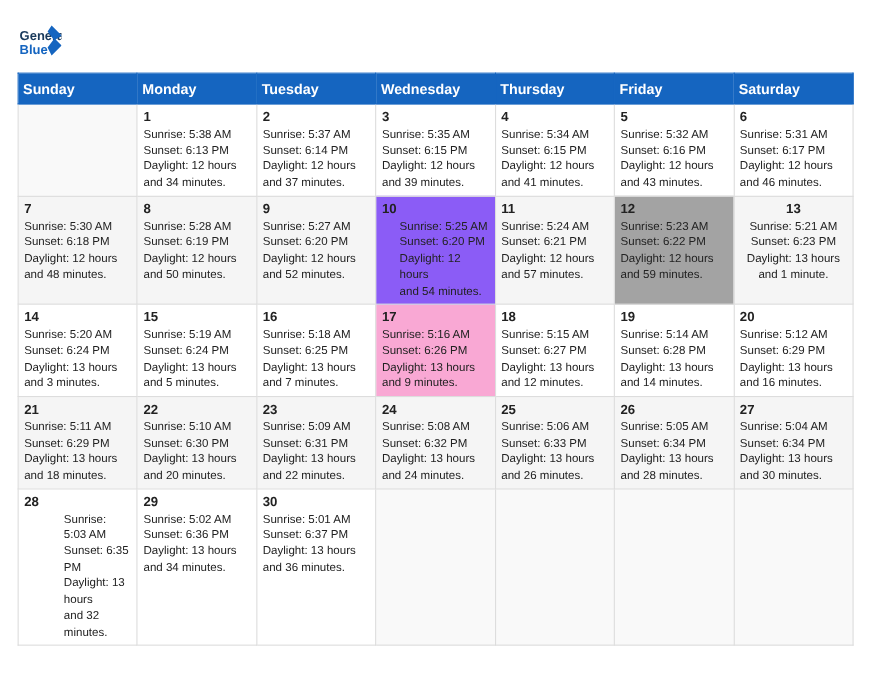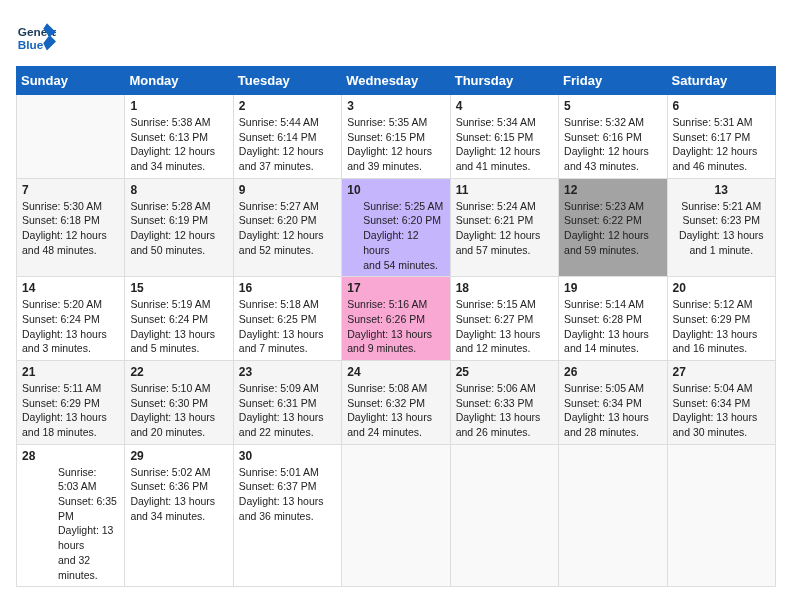--- a/index.html
+++ b/index.html
@@ -119,21 +119,21 @@
         <td class="empty-cell"></td>
         <td style="background: rgb(255, 255, 255);">
           <span class="day-num">1</span>
           <div class="day-info" style="white-space: pre-line;">Sunrise: 5:38 AM
 Sunset: 6:13 PM
 Daylight: 12 hours
 and 34 minutes.</div>
         </td>
         <td style="background: rgb(255, 255, 255);">
           <span class="day-num">2</span>
-          <div class="day-info" style="white-space: pre-line;">Sunrise: 5:44 AM
+          <div class="day-info" style="white-space: pre-line;">Sunrise: 5:37 AM
 Sunset: 6:14 PM
 Daylight: 12 hours
 and 37 minutes.</div>
         </td>
         <td style="background: rgb(255, 255, 255);">
           <span class="day-num">3</span>
           <div class="day-info" style="white-space: pre-line;">Sunrise: 5:35 AM
 Sunset: 6:15 PM
 Daylight: 12 hours
 and 39 minutes.</div>
@@ -175,21 +175,21 @@
 Daylight: 12 hours
 and 50 minutes.</div>
         </td>
         <td style="background: rgb(245, 245, 245);">
           <span class="day-num">9</span>
           <div class="day-info" style="white-space: pre-line;">Sunrise: 5:27 AM
 Sunset: 6:20 PM
 Daylight: 12 hours
 and 52 minutes.</div>
         </td>
-        <td style="background: #c4b5fd;">
+        <td style="background: #8b5cf6;">
           <span class="day-num">10</span>
           <div class="day-info" style="white-space: pre-line; margin-left: 16px;">Sunrise: 5:25 AM
 Sunset: 6:20 PM
 Daylight: 12 hours
 and 54 minutes.</div>
         </td>
         <td style="background: rgb(245, 245, 245);">
           <span class="day-num">11</span>
           <div class="day-info" style="white-space: pre-line;">Sunrise: 5:24 AM
 Sunset: 6:21 PM

